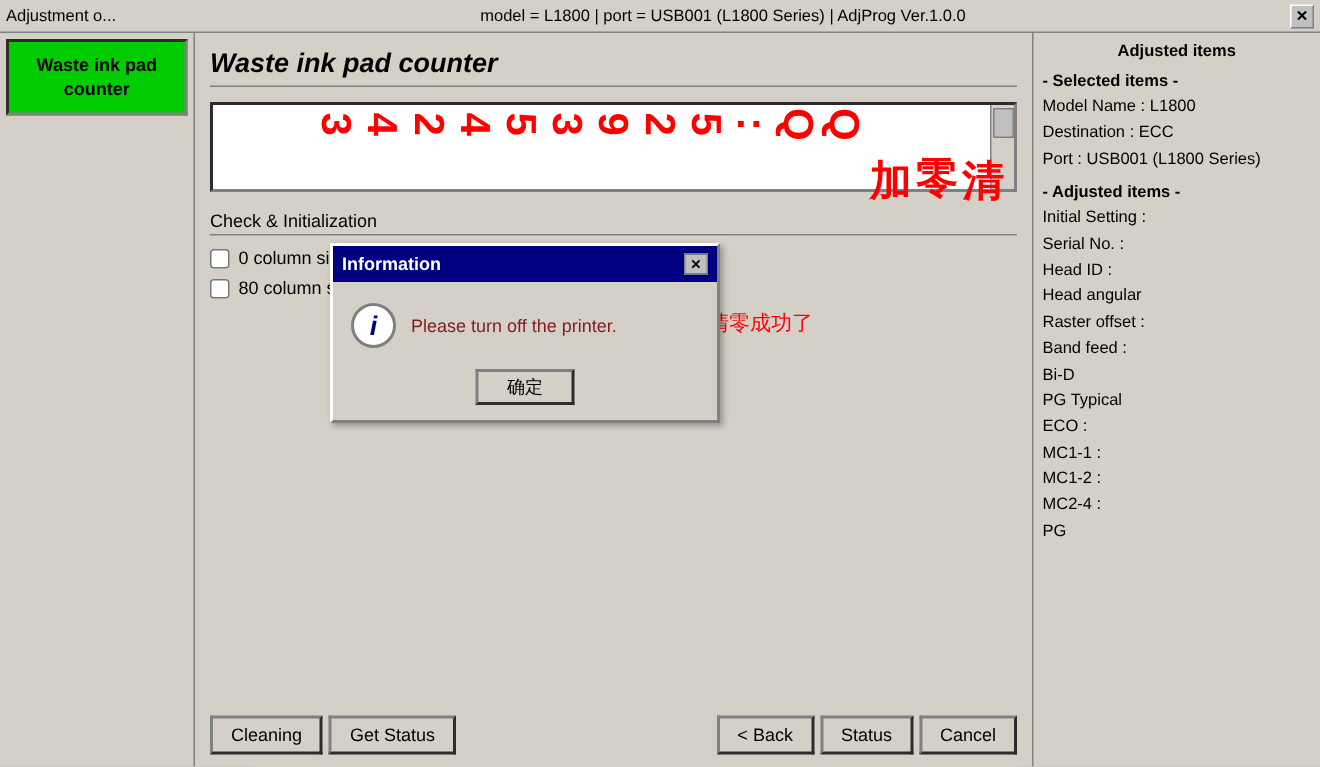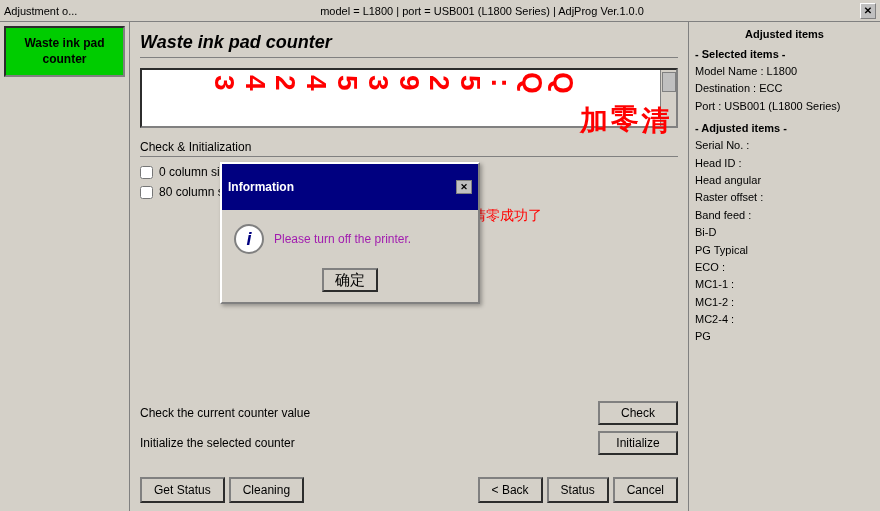--- a/index.html
+++ b/index.html
@@ -257,21 +257,21 @@
       border: 2px solid #808080;
       border-top-color: #fff;
       border-left-color: #fff;
       box-shadow: 2px 2px 4px rgba(0,0,0,0.3);
     }
     .dialog-titlebar {
       background: #000080;
       color: #fff;
       font-size: 12px;
       font-weight: bold;
-      padding: 16px 6px;
+      padding: 5px 6px;
       display: flex;
       justify-content: space-between;
       align-items: center;
     }
     .dialog-close-btn {
       width: 16px;
       height: 14px;
       background: #c0c0c0;
       border: 1px solid #808080;
       font-size: 9px;
@@ -298,33 +298,33 @@
       justify-content: center;
       font-size: 18px;
       font-style: italic;
       font-weight: bold;
       color: #000080;
       background: #fff;
       flex-shrink: 0;
     }
     .dialog-message {
       font-size: 12px;
-      color: #a21caf;
+      color: #7f1d1d;
     }
     .dialog-footer {
       display: flex;
       justify-content: center;
       padding: 4px 0 10px 0;
     }
     .dialog-ok-btn {
-      width: 56px;
+      width: 66px;
       height: 24px;
       background: #d4d0c8;
       border: 2px outset #808080;
-      font-size: 15px;
+      font-size: 12px;
       cursor: pointer;
     }
   </style>
 </head>
 <body>
 
 <div class="title-bar">
   <span class="title-bar-left">Adjustment o...</span>
   <span class="title-bar-middle">model = L1800 | port = USB001 (L1800 Series) | AdjProg Ver.1.0.0</span>
   <div class="title-close-btn">✕</div>
@@ -357,34 +357,24 @@
       <input type="checkbox" style="">
       <span>80 column sid</span>
     </div>
 
     <div class="chinese-text">关闭打印机点确定，重开打印机清零成功了</div>
 
     <div class="chinese-watermark">
       <span>清<br>零<br>加<br>Q<br>Q<br>:<br>5<br>2<br>9<br>3<br>5<br>4<br>2<br>4<br>3</span>
     </div>
 
-    <div class="bottom-actions">
-      <div class="action-row">
-        <span class="action-label">Check the current counter value</span>
-        <button class="action-btn">Check</button>
-      </div>
-      <div class="action-row">
-        <span class="action-label">Initialize the selected counter</span>
-        <button class="action-btn">Initialize</button>
-      </div>
-    </div>
 
     <div class="footer-bar">
+      <button class="footer-btn">Cleaning</button>
       <button class="footer-btn">Get Status</button>
-      <button class="footer-btn">Cleaning</button>
       <div class="footer-spacer"></div>
       <button class="footer-btn">&lt; Back</button>
       <button class="footer-btn">Status</button>
       <button class="footer-btn">Cancel</button>
     </div>
 
     <div class="dialog-overlay">
       <div class="dialog-box">
         <div class="dialog-titlebar">
           <span>Information</span>
@@ -402,20 +392,21 @@
 
   </div>
 
   <div class="right-panel">
     <div class="right-panel-title">Adjusted items</div>
     <div class="right-panel-section">- Selected items -</div>
     <div class="right-panel-item">Model Name : L1800</div>
     <div class="right-panel-item">Destination : ECC</div>
     <div class="right-panel-item">Port : USB001 (L1800 Series)</div>
     <div class="right-panel-section">- Adjusted items -</div>
+    <div class="right-panel-item">Initial Setting :</div>
     <div class="right-panel-item">Serial No. :</div>
     <div class="right-panel-item">Head ID :</div>
     <div class="right-panel-item">Head angular</div>
     <div class="right-panel-item">Raster offset :</div>
     <div class="right-panel-item">Band feed :</div>
     <div class="right-panel-item">Bi-D</div>
     <div class="right-panel-item">PG Typical</div>
     <div class="right-panel-item">ECO :</div>
     <div class="right-panel-item">MC1-1 :</div>
     <div class="right-panel-item">MC1-2 :</div>

